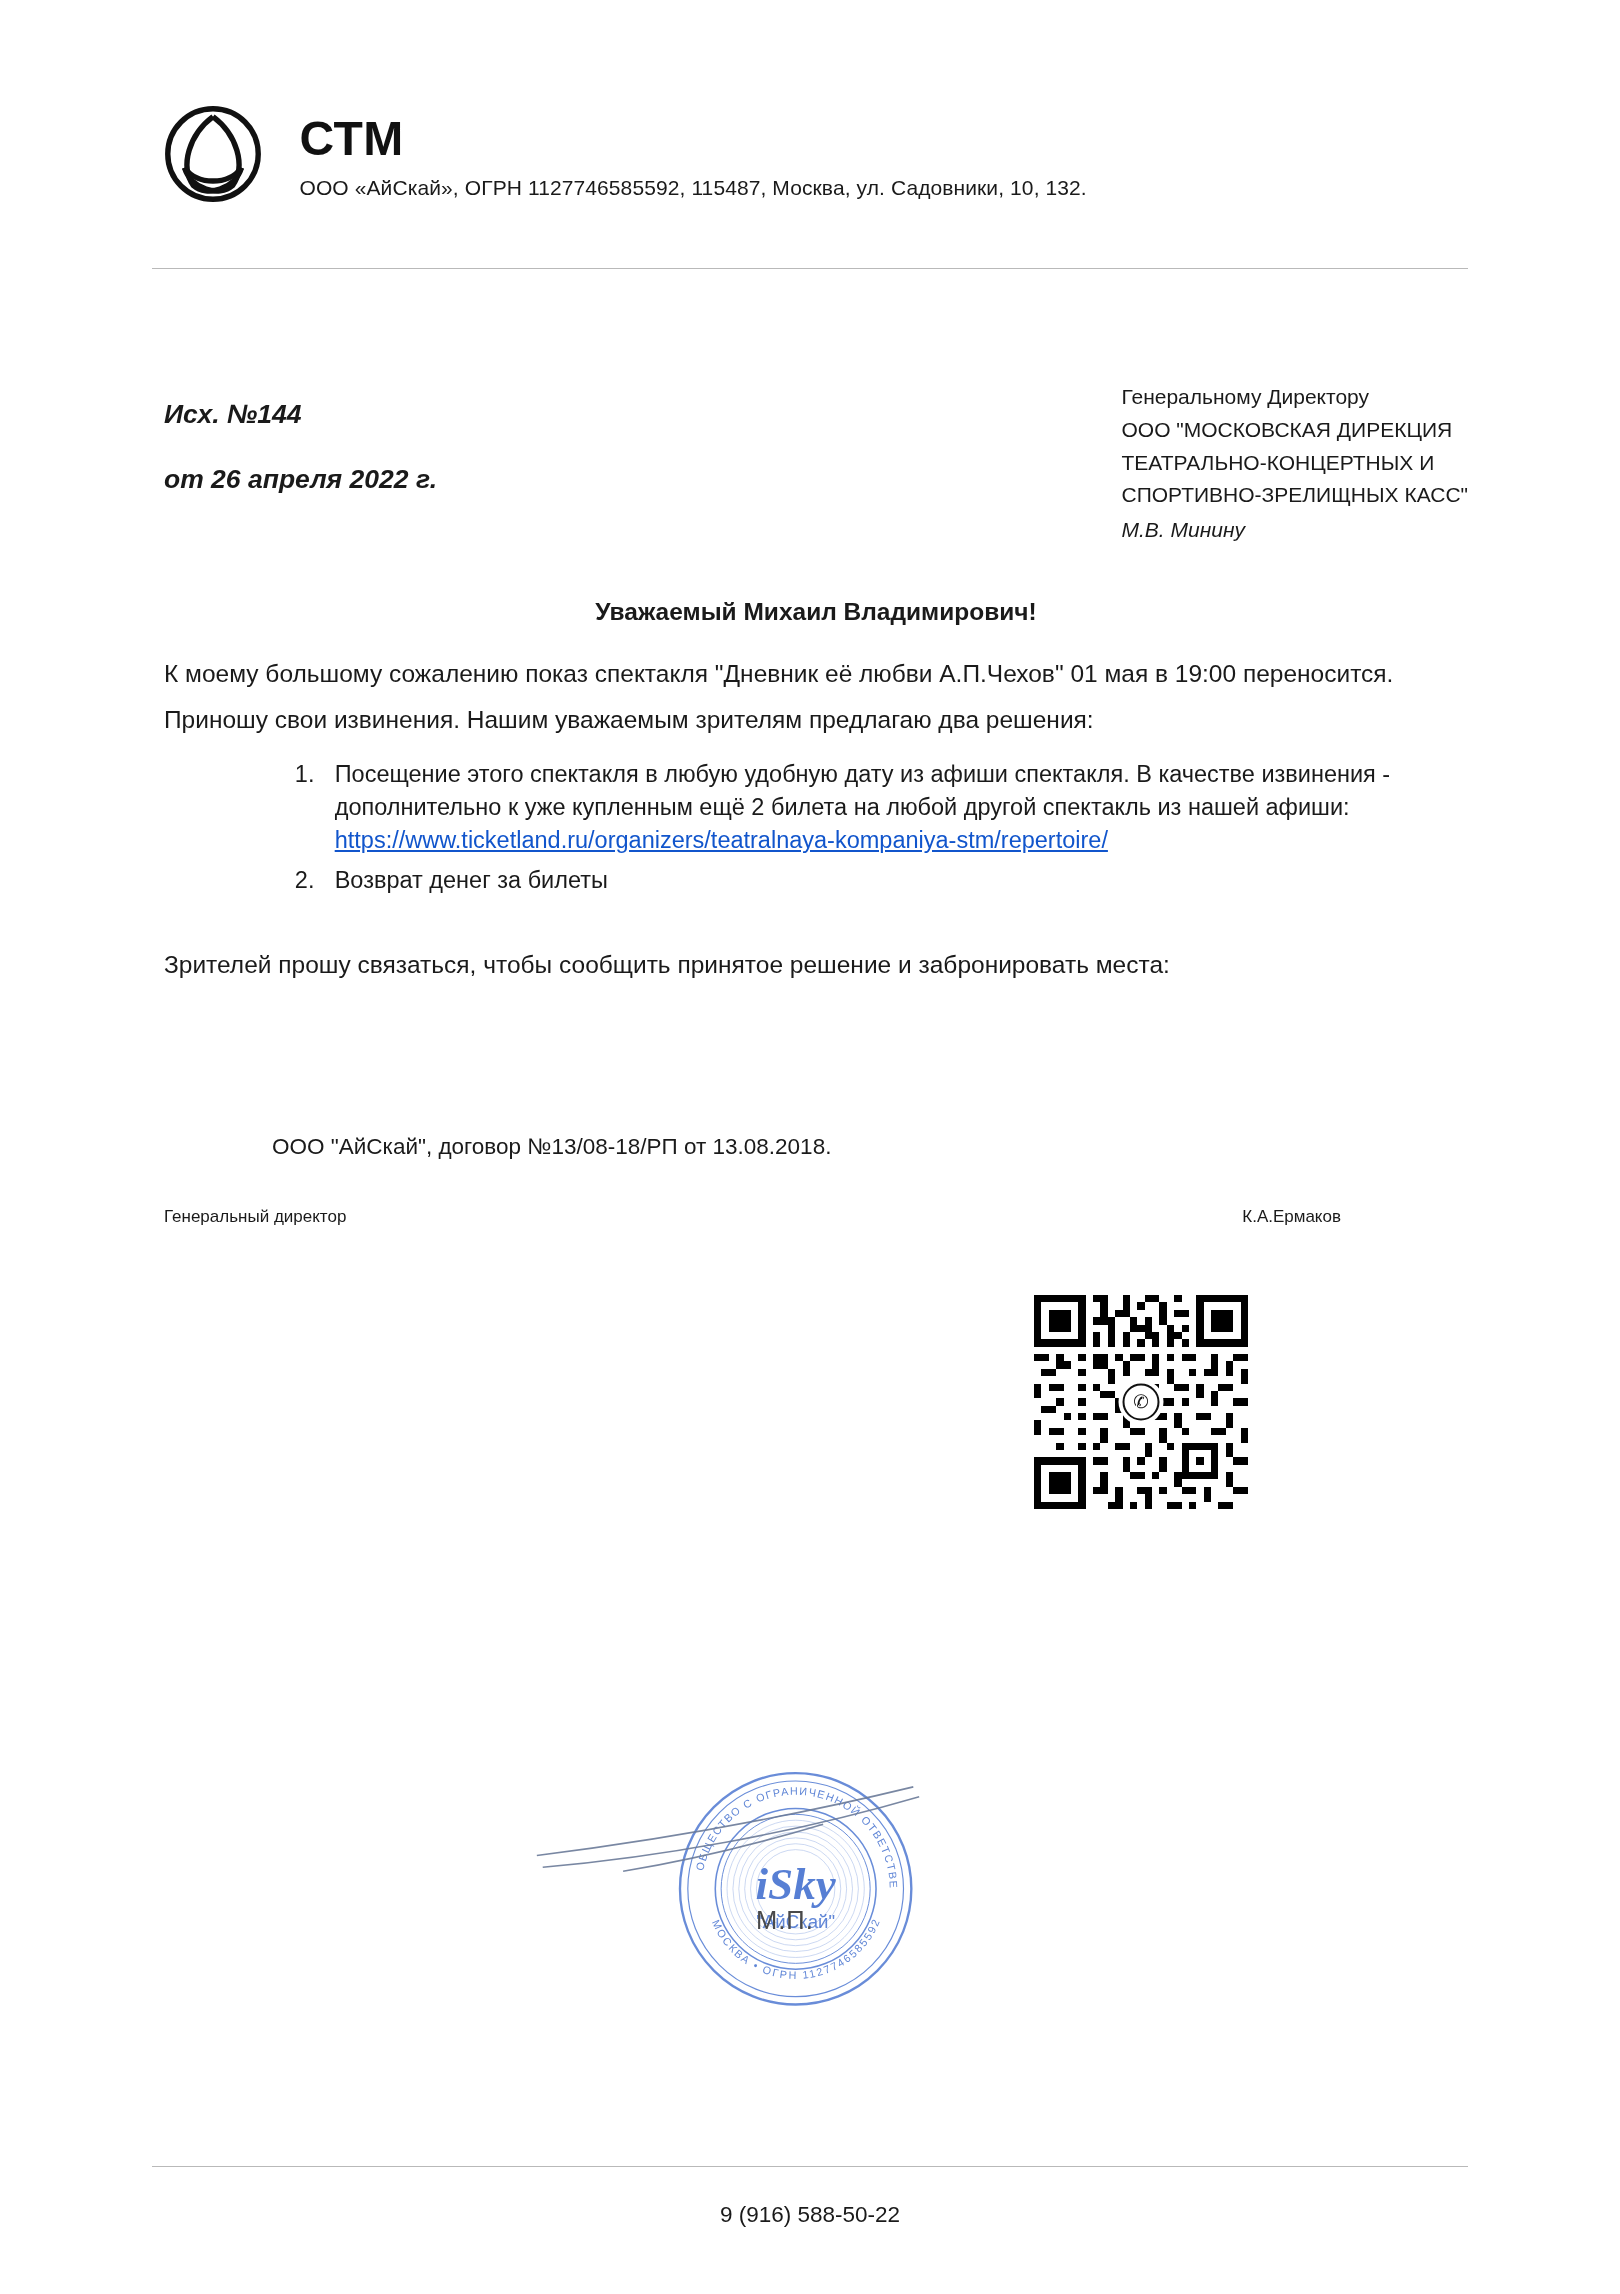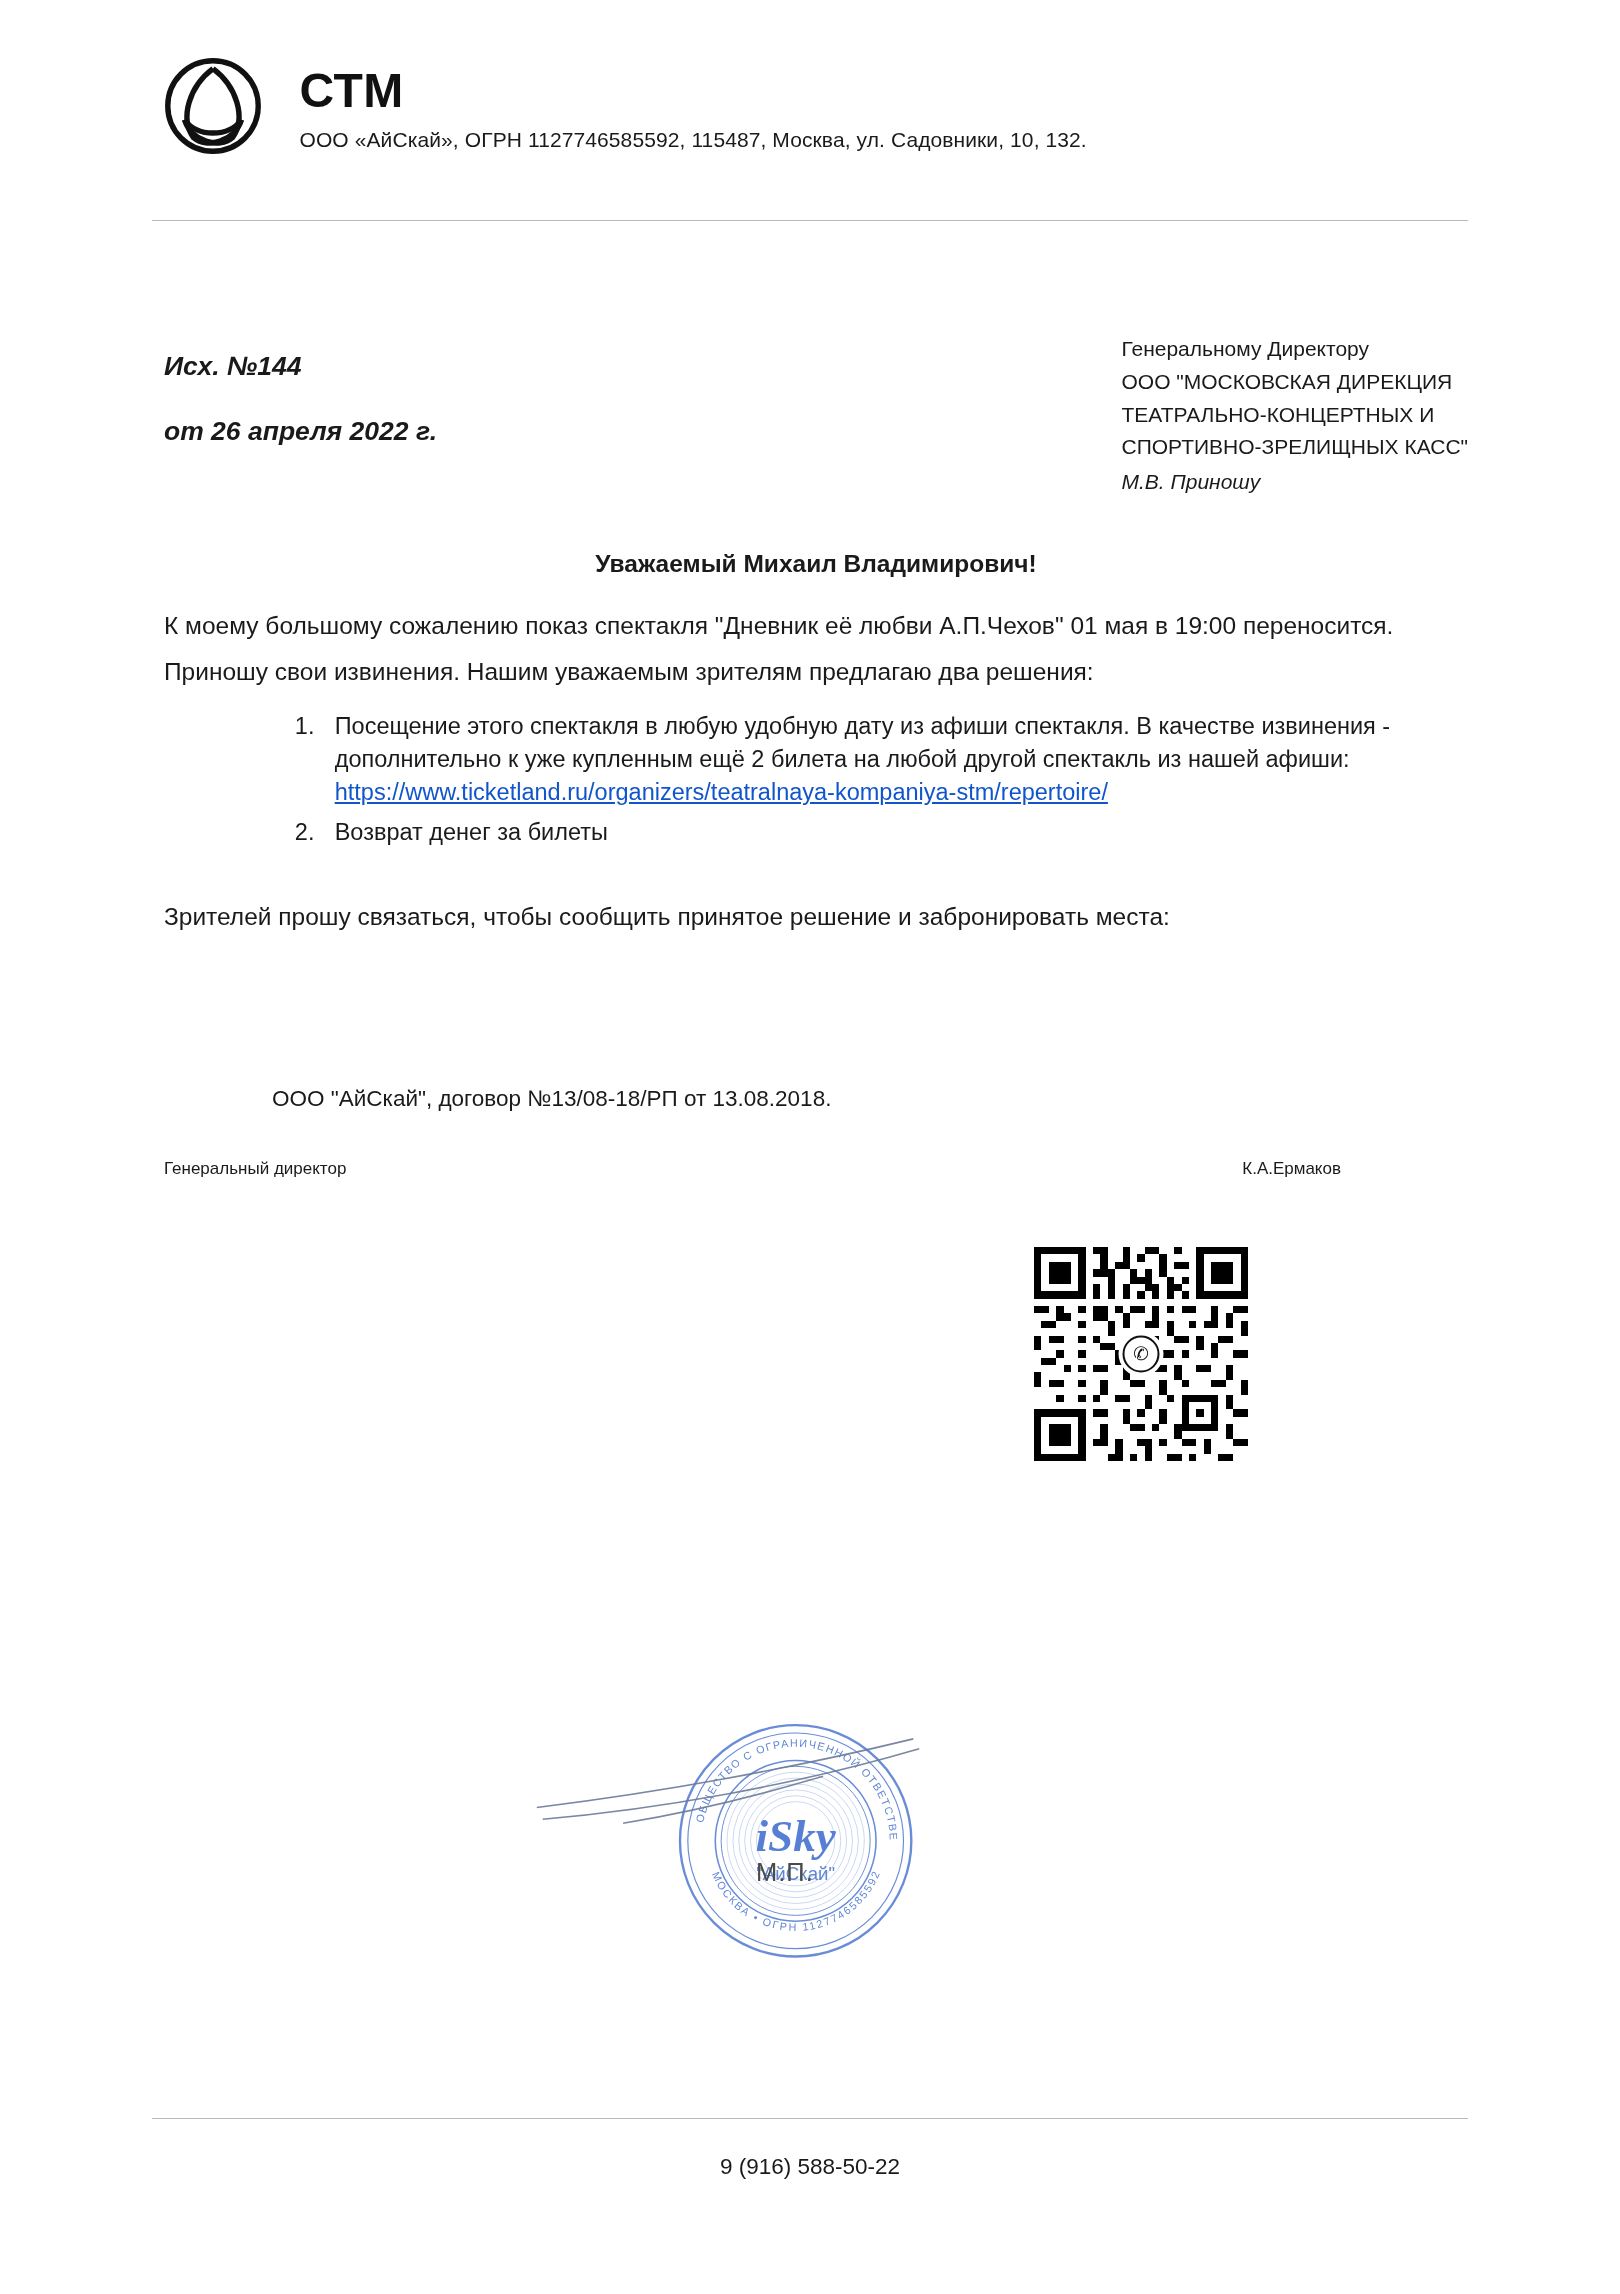--- a/index.html
+++ b/index.html
@@ -13,20 +13,21 @@
     font-family: "Liberation Sans", sans-serif;
     color: #1a1a1a;
     position: relative;
     overflow: hidden;
   }
   .page {
     position: relative;
     width: 1620px;
     height: 2124px;
     box-sizing: border-box;
+    margin-top: 48px;
   }
 
   
   .header {
     position: absolute;
     left: 0; right: 0; top: 0;
     padding: 47px 152px 0 152px;
     box-sizing: border-box;
   }
   .header-row {
@@ -276,21 +277,21 @@
     <div class="meta-row">
       <div class="outgoing">
         <div>Исх. №144</div>
         <div>от 26 апреля 2022 г.</div>
       </div>
       <div class="addressee">
         <div>Генеральному Директору</div>
         <div>ООО "МОСКОВСКАЯ ДИРЕКЦИЯ</div>
         <div>ТЕАТРАЛЬНО-КОНЦЕРТНЫХ И</div>
         <div>СПОРТИВНО-ЗРЕЛИЩНЫХ КАСС"</div>
-        <div class="name">М.В. Приношу</div>
+        <div class="name">М.В. Минину</div>
       </div>
     </div>
 
     <div class="salutation">Уважаемый Михаил Владимирович!</div>
 
     <div class="para">К моему большому сожалению показ спектакля "Дневник её любви А.П.Чехов" 01 мая в 19:00 переносится. Приношу свои извинения. Нашим уважаемым зрителям предлагаю два решения:</div>
 
     <ol class="solutions">
       <li>
         <span>Посещение этого спектакля в любую удобную дату из афиши спектакля. В качестве извинения - дополнительно к уже купленным ещё 2 билета на любой другой спектакль из нашей афиши:</span>

